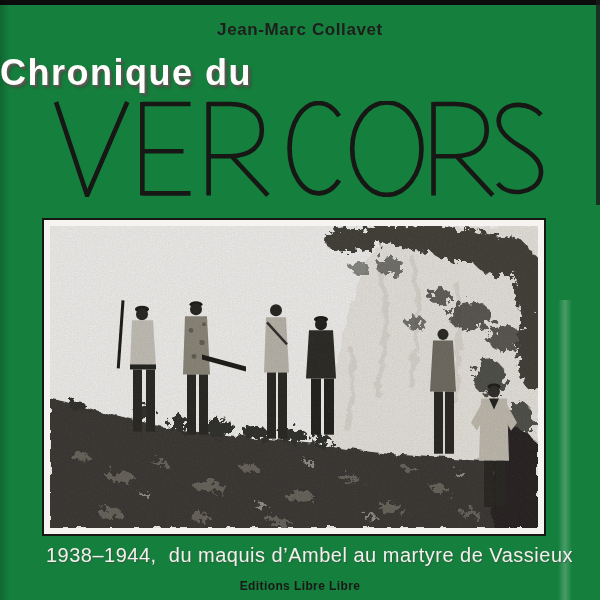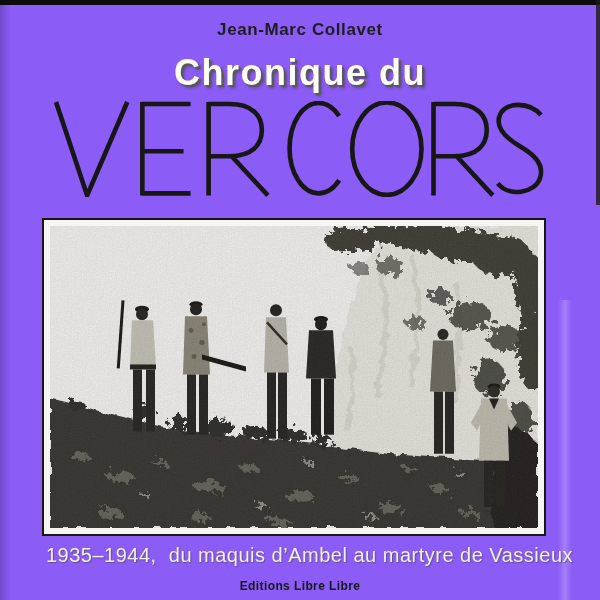--- a/index.html
+++ b/index.html
@@ -1,32 +1,32 @@
 <!DOCTYPE html>
 <html><head>
 <meta charset="utf-8">
 <style>
   html,body{margin:0;padding:0;background:#8a8a88;}
   .sr-only{position:absolute;width:1px;height:1px;overflow:hidden;clip:rect(0 0 0 0);white-space:nowrap;}
   .cover{
-    position:relative;width:600px;height:600px;background:#8b5cf6;overflow:hidden;
+    position:relative;width:600px;height:600px;background:#15803d;overflow:hidden;
     font-family:"Liberation Sans",sans-serif;
   }
   .scan-top{position:absolute;top:0;left:0;width:600px;height:5px;background:#0c0c0c;}
   .scan-right{position:absolute;top:0;right:0;width:4px;height:205px;background:#1b1b19;opacity:.8;}
   .scan-left{position:absolute;top:0;left:0;width:10px;height:600px;
     background:linear-gradient(to right,rgba(0,0,0,.20),rgba(0,0,0,0));}
   .scan-band{position:absolute;top:300px;right:28px;width:14px;height:300px;
     background:linear-gradient(to right,rgba(255,255,255,0),rgba(255,255,255,.22),rgba(255,255,255,0));}
   .author{
     position:absolute;top:20px;left:0;width:600px;text-align:center;
     font-size:17px;font-weight:bold;color:#1e1e1c;letter-spacing:.6px;
   }
   .series-title{
-    position:absolute;top:52px;left:0;width:600px;text-align:center;
+    position:absolute;top:52px;left:0;width:600px;text-align:left;
     font-size:36px;font-weight:bold;color:#fdfdfb;letter-spacing:1.5px;
     text-shadow:2px 2px 1px #5a5853, 3px 3px 3px rgba(60,58,54,.55);
   }
   .wordmark{position:absolute;top:101px;left:50%;transform:translateX(-50%);width:492px;height:97px;}
   .photo-frame{
     position:absolute;left:42px;top:218px;width:504px;height:318px;box-sizing:border-box;
     border:2px solid #161614;background:#f5f4f1;padding:6px;
   }
   .photo{position:relative;width:100%;height:100%;overflow:hidden;background:#f7f6f3;}
   .photo svg{display:block;width:100%;height:100%;}
@@ -228,17 +228,17 @@
             <rect x="446" y="234" width="9" height="46" fill="#22201b"></rect>
           </g>
         </g>
 
         <rect width="488" height="301" filter="url(#grainD)" opacity="0.12"></rect>
         <rect width="488" height="301" filter="url(#grainL)" opacity="0.08"></rect>
       </svg>
     </div>
   </div>
 
-  <div class="subtitle">1935–1944,  du maquis d’Ambel au martyre de Vassieux</div>
+  <div class="subtitle">1938–1944,  du maquis d’Ambel au martyre de Vassieux</div>
 
   <div class="publisher">Editions Libre Libre</div>
 
 </div>
 
 </body></html>

